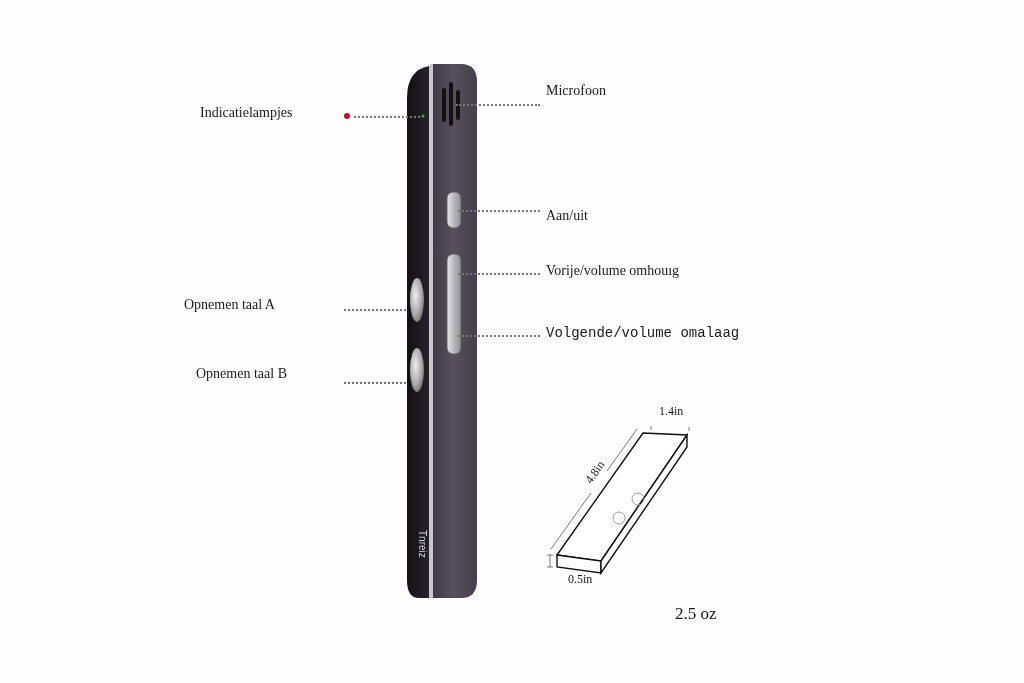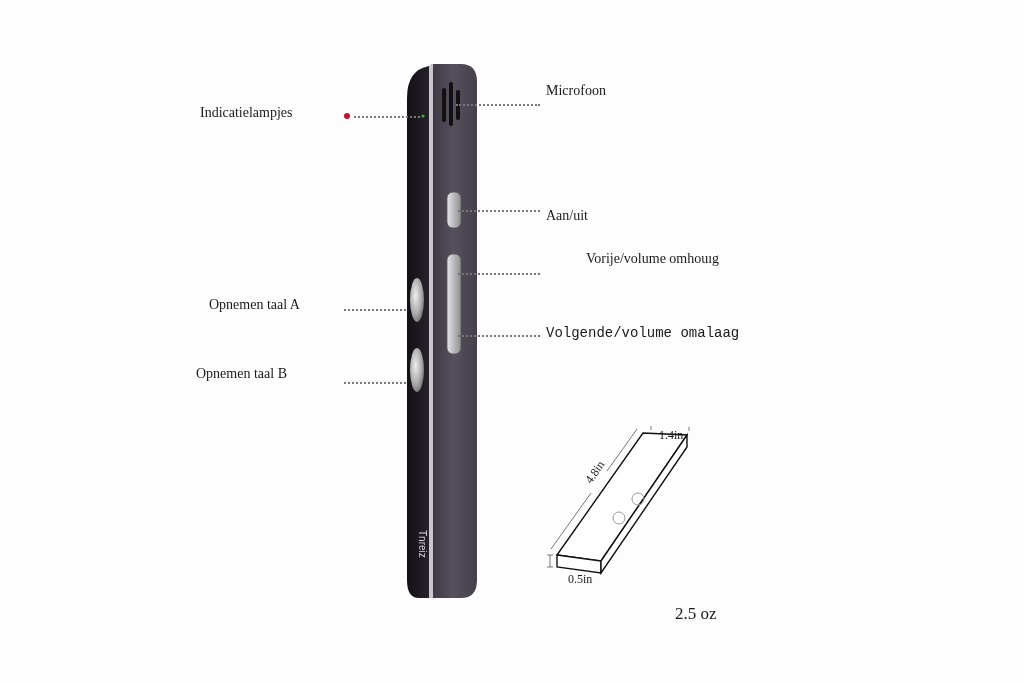--- a/index.html
+++ b/index.html
@@ -62,26 +62,26 @@
 <span class="red-dot" style="left:344px;top:113px;"></span>
 <span class="dots" style="left:354px;top:116px;width:66px;"></span>
 
 <span class="dots" style="left:456px;top:104px;width:84px;"></span>
 <span class="label" style="left:546px;top:84px;">Microfoon</span>
 
 <span class="dots" style="left:458px;top:210px;width:82px;"></span>
 <span class="label" style="left:546px;top:209px;">Aan/uit</span>
 
 <span class="dots" style="left:458px;top:273px;width:82px;"></span>
-<span class="label" style="left:546px;top:252px;margin-left:40px;">Vorije/volume omhouıg</span>
+<span class="label" style="left:546px;top:264px;">Vorije/volume omhouıg</span>
 
 <span class="dots" style="left:458px;top:335px;width:82px;"></span>
 <span class="label" style="left:546px;top:326px;font-family:Liberation Mono, monospace;">Volgende/volume omalaag</span>
 
-<span class="label" style="left:209px;top:298px;">Opnemen taal A</span>
+<span class="label" style="left:184px;top:298px;">Opnemen taal A</span>
 <span class="dots" style="left:344px;top:309px;width:62px;"></span>
 
 <span class="label" style="left:196px;top:367px;">Opnemen taal B</span>
 <span class="dots" style="left:344px;top:382px;width:62px;"></span>
 
 <svg class="device" style="left:535px;top:415px;" width="170" height="180" viewBox="0 0 170 180">
 
   <path d="M22 140 L108 18 L152 20 L66 146 Z" fill="#fff" stroke="#111" stroke-width="1.4"></path>
 
   <path d="M22 140 L66 146 L66 158 L22 152 Z" fill="#fff" stroke="#111" stroke-width="1.4"></path>
@@ -95,15 +95,15 @@
   <line x1="72" y1="56" x2="102" y2="14" stroke="#555" stroke-width="0.8"></line>
 
   <line x1="116" y1="11" x2="116" y2="15" stroke="#555" stroke-width="0.8"></line>
   <line x1="154" y1="12" x2="154" y2="16" stroke="#555" stroke-width="0.8"></line>
 
   <line x1="12" y1="140" x2="18" y2="140" stroke="#555" stroke-width="0.8"></line>
   <line x1="12" y1="152" x2="18" y2="152" stroke="#555" stroke-width="0.8"></line>
   <line x1="15" y1="140" x2="15" y2="152" stroke="#555" stroke-width="0.8"></line>
 </svg>
 <span class="dim" style="left:582px;top:478px;transform:rotate(-55deg);transform-origin:left top;">4.8in</span>
-<span class="dim" style="left:659px;top:428px;">1.4in</span>
+<span class="dim" style="left:659px;top:404px;">1.4in</span>
 <span class="dim" style="left:568px;top:572px;">0.5in</span>
 <span class="dim" style="left:675px;top:604px;font-size:17px;">2.5 oz</span>
 
 </body></html>

